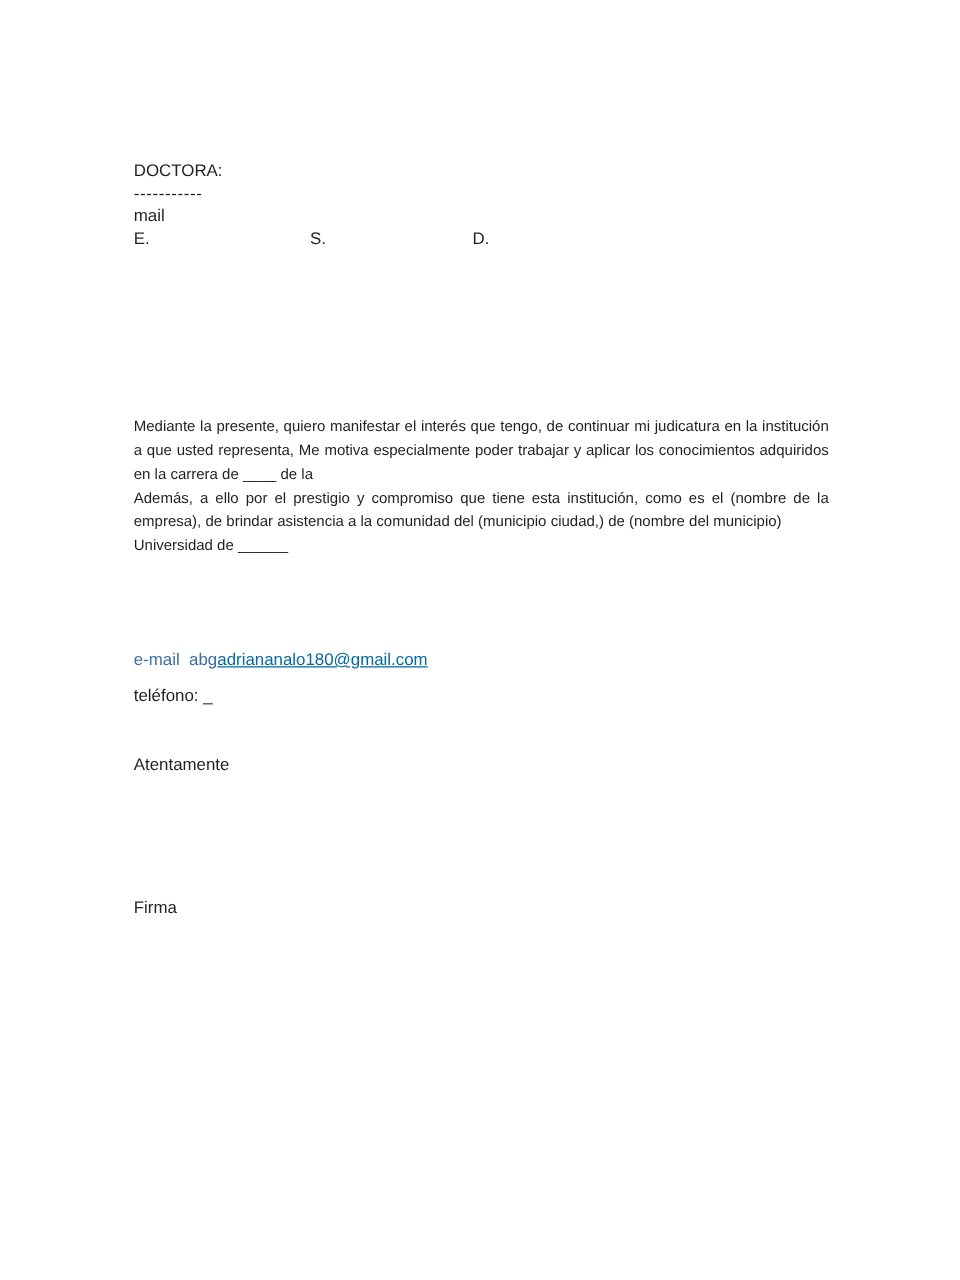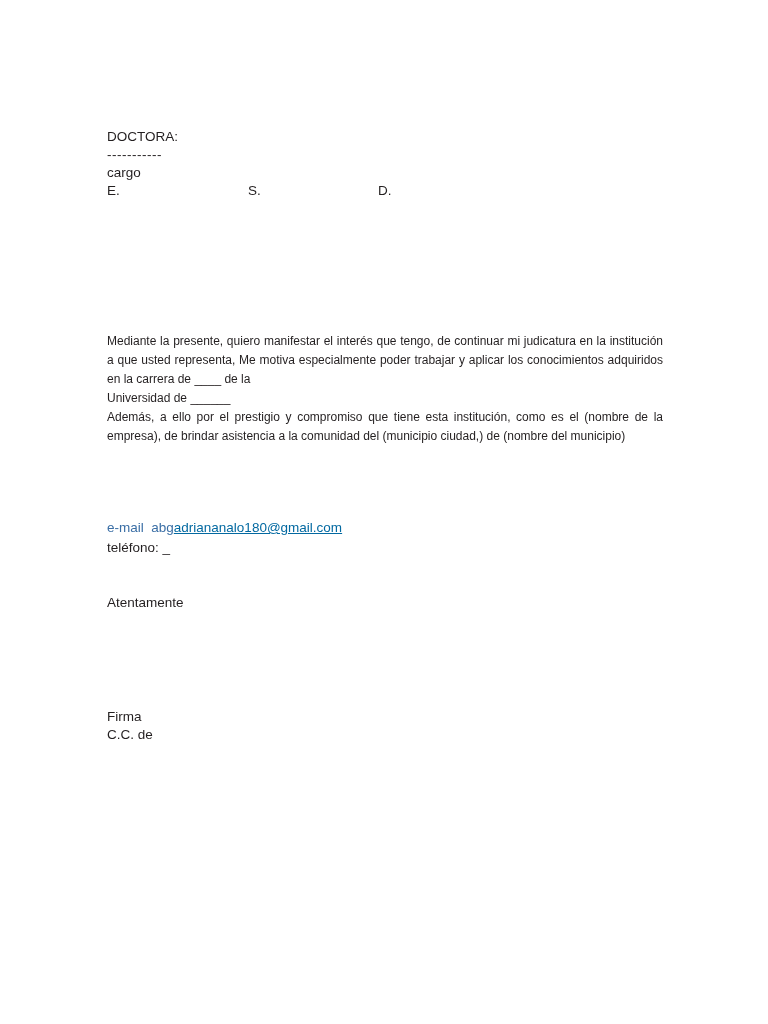--- a/index.html
+++ b/index.html
@@ -73,61 +73,61 @@
     color: #3a6ea5;
   }
   .email-link {
     color: #0369a1;
     text-decoration: underline;
   }
   .phone-line {
     font-size: 13.5px;
     line-height: 20px;
     color: #231f20;
+    margin-top: 9px;
   }
 </style>
 </head>
 <body>
 
 <div class="page">
   <div class="content">
 
     <div class="line">DOCTORA:</div>
     <div class="dashes">-----------</div>
-    <div class="line">cargo</div>
+    <div class="line">mail</div>
 
     <div class="tabline">
       <span class="t1">E.</span>
       <span class="t2">S.</span>
       <span class="t3">D.</span>
     </div>
 
     <div class="spacer-lg"></div>
 
 
     <div class="spacer-md"></div>
 
     <div class="para">Mediante la presente, quiero manifestar el interés que tengo, de continuar mi judicatura en la institución a que usted representa, Me motiva especialmente poder trabajar y aplicar los conocimientos adquiridos en la carrera de ____ de la</div>
+    <div class="para">Además, a ello por el prestigio y compromiso que tiene esta institución, como es el (nombre de la empresa), de brindar asistencia a la comunidad del (municipio ciudad,) de (nombre del municipio)</div>
+
     <div class="para nojustify">Universidad de ______</div>
-
-    <div class="para">Además, a ello por el prestigio y compromiso que tiene esta institución, como es el (nombre de la empresa), de brindar asistencia a la comunidad del (municipio ciudad,) de (nombre del municipio)</div>
 
     <div class="spacer-md"></div>
 
 
     <div class="spacer-md"></div>
 
     <div class="email-line">
       <span>e-mail</span><span>&nbsp;&nbsp;</span><span>abg</span><a class="email-link" href="#">adriananalo180@gmail.com</a>
     </div>
     <div class="phone-line">teléfono: _</div>
 
     <div class="spacer-md"></div>
 
     <div class="line">Atentamente</div>
 
     <div class="spacer-lg"></div>
 
     <div class="line">Firma</div>
-    <div class="line">C.C. de</div>
 
   </div>
 </div>
 
 </body></html>

